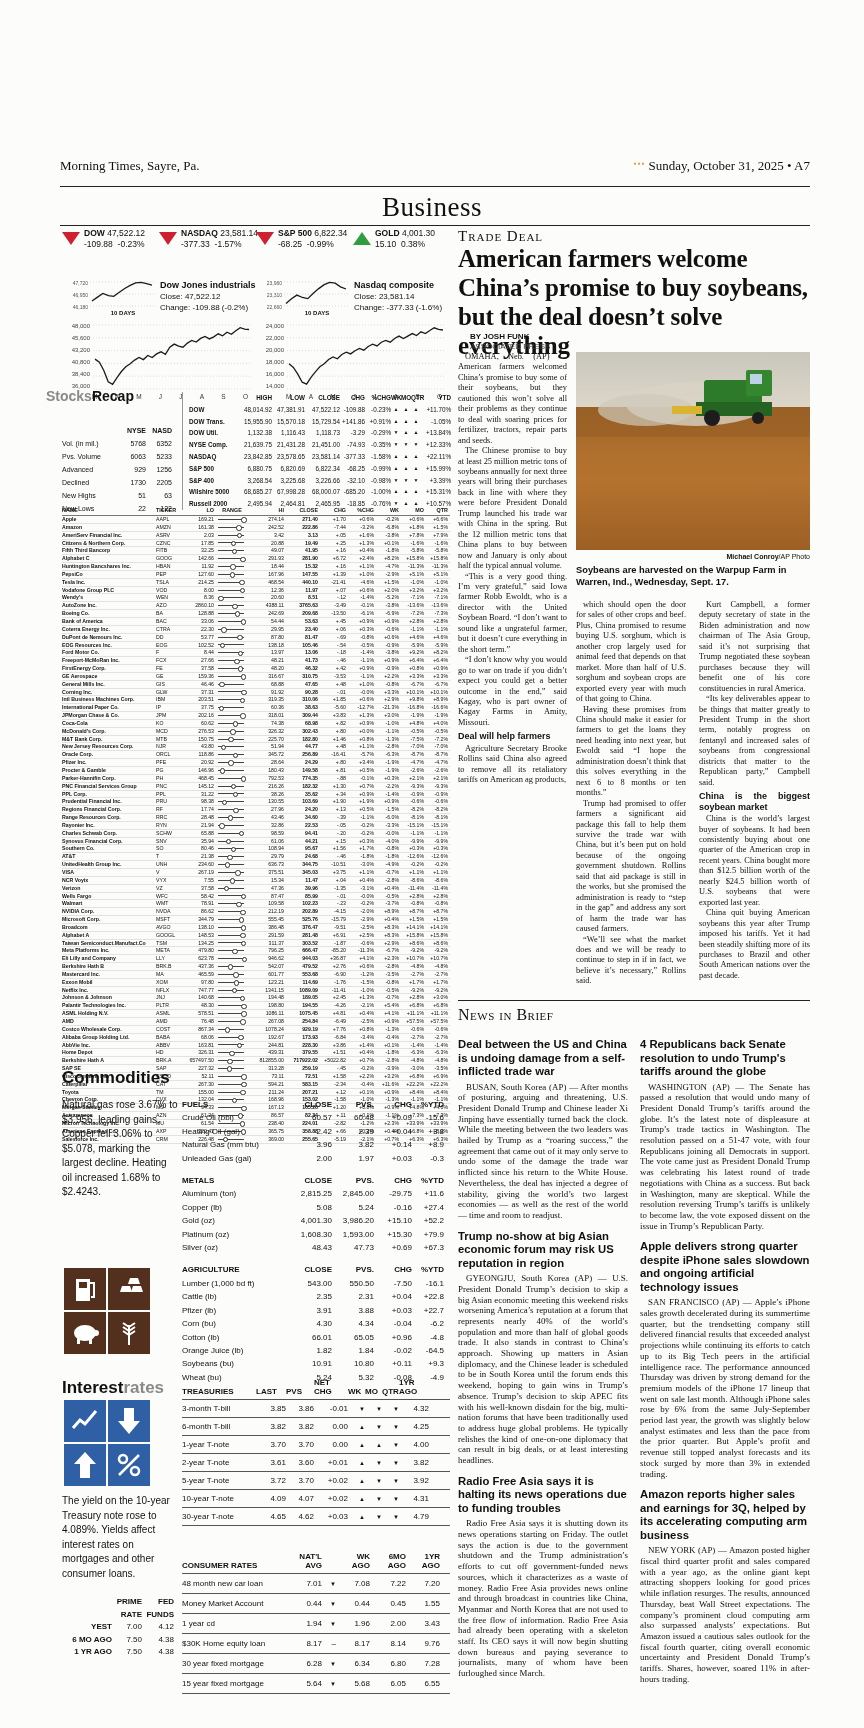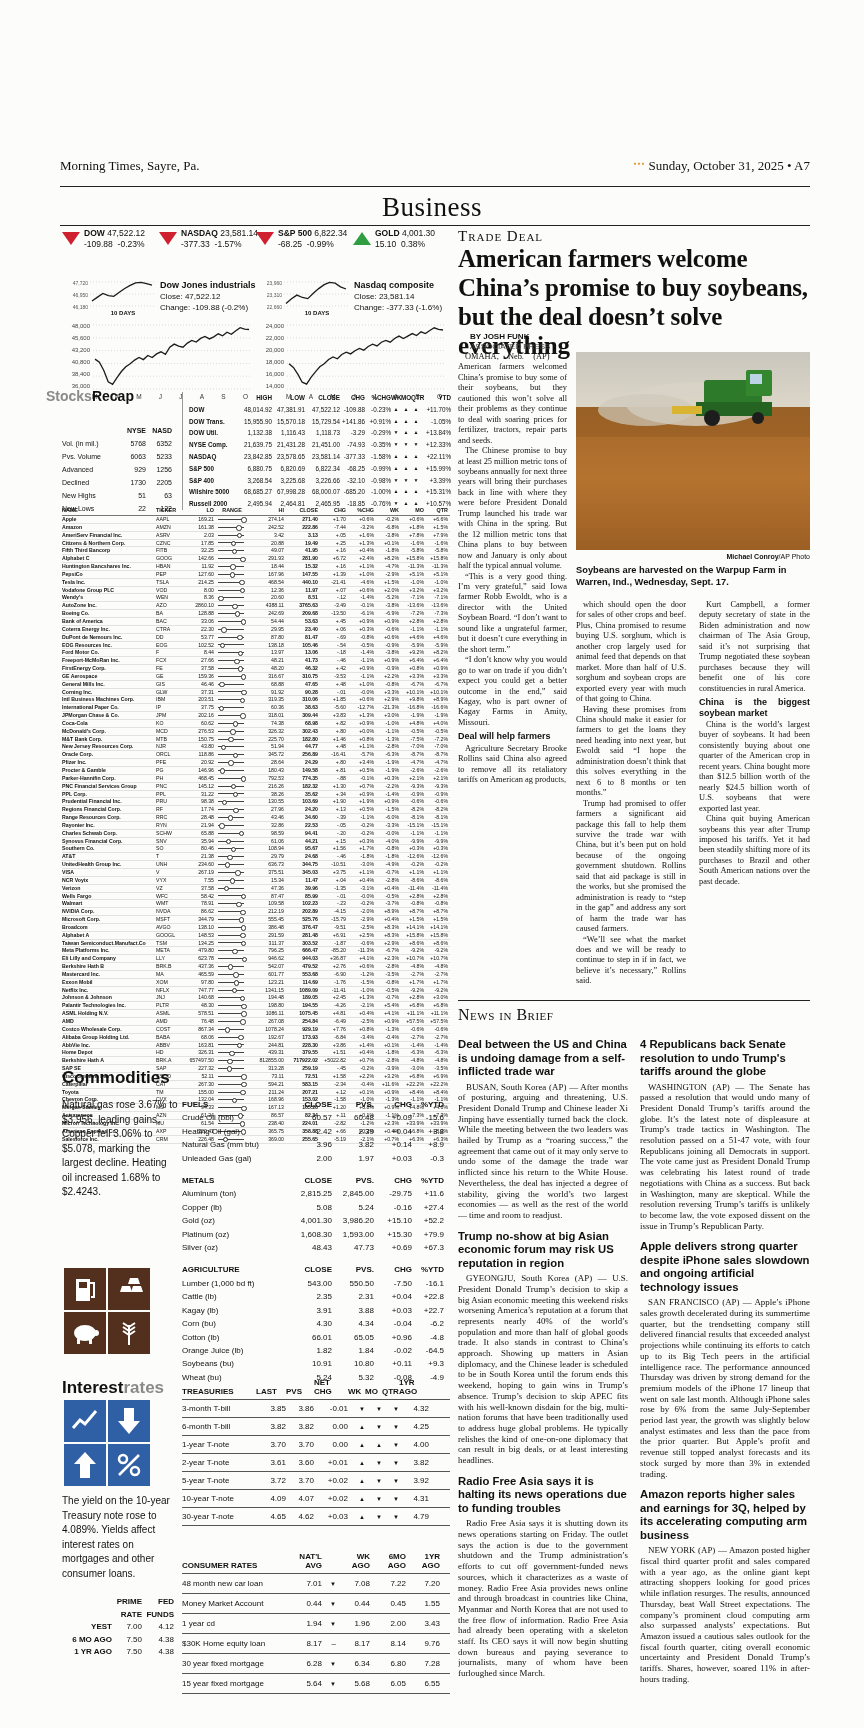--- a/index.html
+++ b/index.html
@@ -1756,21 +1756,21 @@
         <span>-16.1</span>
       </div>
       <div class="crow">
         <span>Cattle (lb)</span>
         <span>2.35</span>
         <span>2.31</span>
         <span>+0.04</span>
         <span>+22.8</span>
       </div>
       <div class="crow">
-        <span>Kagay (lb)</span>
+        <span>Pfizer (lb)</span>
         <span>3.91</span>
         <span>3.88</span>
         <span>+0.03</span>
         <span>+22.7</span>
       </div>
       <div class="crow">
         <span>Corn (bu)</span>
         <span>4.30</span>
         <span>4.34</span>
         <span>-0.04</span>
@@ -2067,20 +2067,21 @@
     <div id="art-col2">
         <p>which should open the door for sales of other crops and beef. Plus, China promised to resume buying U.S. sorghum, which is another crop largely used for animal feed that depends on that market. More than half of U.S. sorghum and soybean crops are exported every year with much of that going to China.</p>
         <p>Having these promises from China should make it easier for farmers to get the loans they need heading into next year, but Ewoldt said “I hope the administration doesn’t think that this solves everything in the next 6 to 8 months or ten months.”</p>
         <p>Trump had promised to offer farmers a significant aid package this fall to help them survive the trade war with China, but it’s been put on hold because of the ongoing government shutdown. Rollins said that aid package is still in the works, but she promised the administration is ready to “step in the gap” and address any sort of harm the trade war has caused farmers.</p>
         <p>“We’ll see what the market does and we will be ready to continue to step in if in fact, we believe it’s necessary,” Rollins said.</p>
       </div>
   </div>
   <div class="abs artcol" style="left:699px;top:600px;width:111px;height:400px;overflow:hidden">
     <div id="art-col3">
         <p>Kurt Campbell, a former deputy secretary of state in the Biden administration and now chairman of The Asia Group, said it’s not surprising that Trump negotiated these soybean purchases because they will benefit one of his core constituencies in rural America.</p>
+        <p>“Its key deliverables appear to be things that matter greatly to President Trump in the short term, notably progress on fentanyl and increased sales of soybeans from congressional districts that matter to the Republican party,” Campbell said.</p>
       </div>
     <div class="subhead">China is the biggest soybean market</div>
     <div id="art-col3b">
         <p>China is the world’s largest buyer of soybeans. It had been consistently buying about one quarter of the American crop in recent years. China bought more than $12.5 billion worth of the nearly $24.5 billion worth of U.S. soybeans that were exported last year.</p>
         <p>China quit buying American soybeans this year after Trump imposed his tariffs. Yet it had been steadily shifting more of its purchases to Brazil and other South American nations over the past decade.</p>
       </div>
   </div>
 
   <div class="abs rule" style="left:458px;top:1000px;width:352px;border-top:1.5px solid #222"></div>
   <div class="abs nibhead">News in Brief</div>

